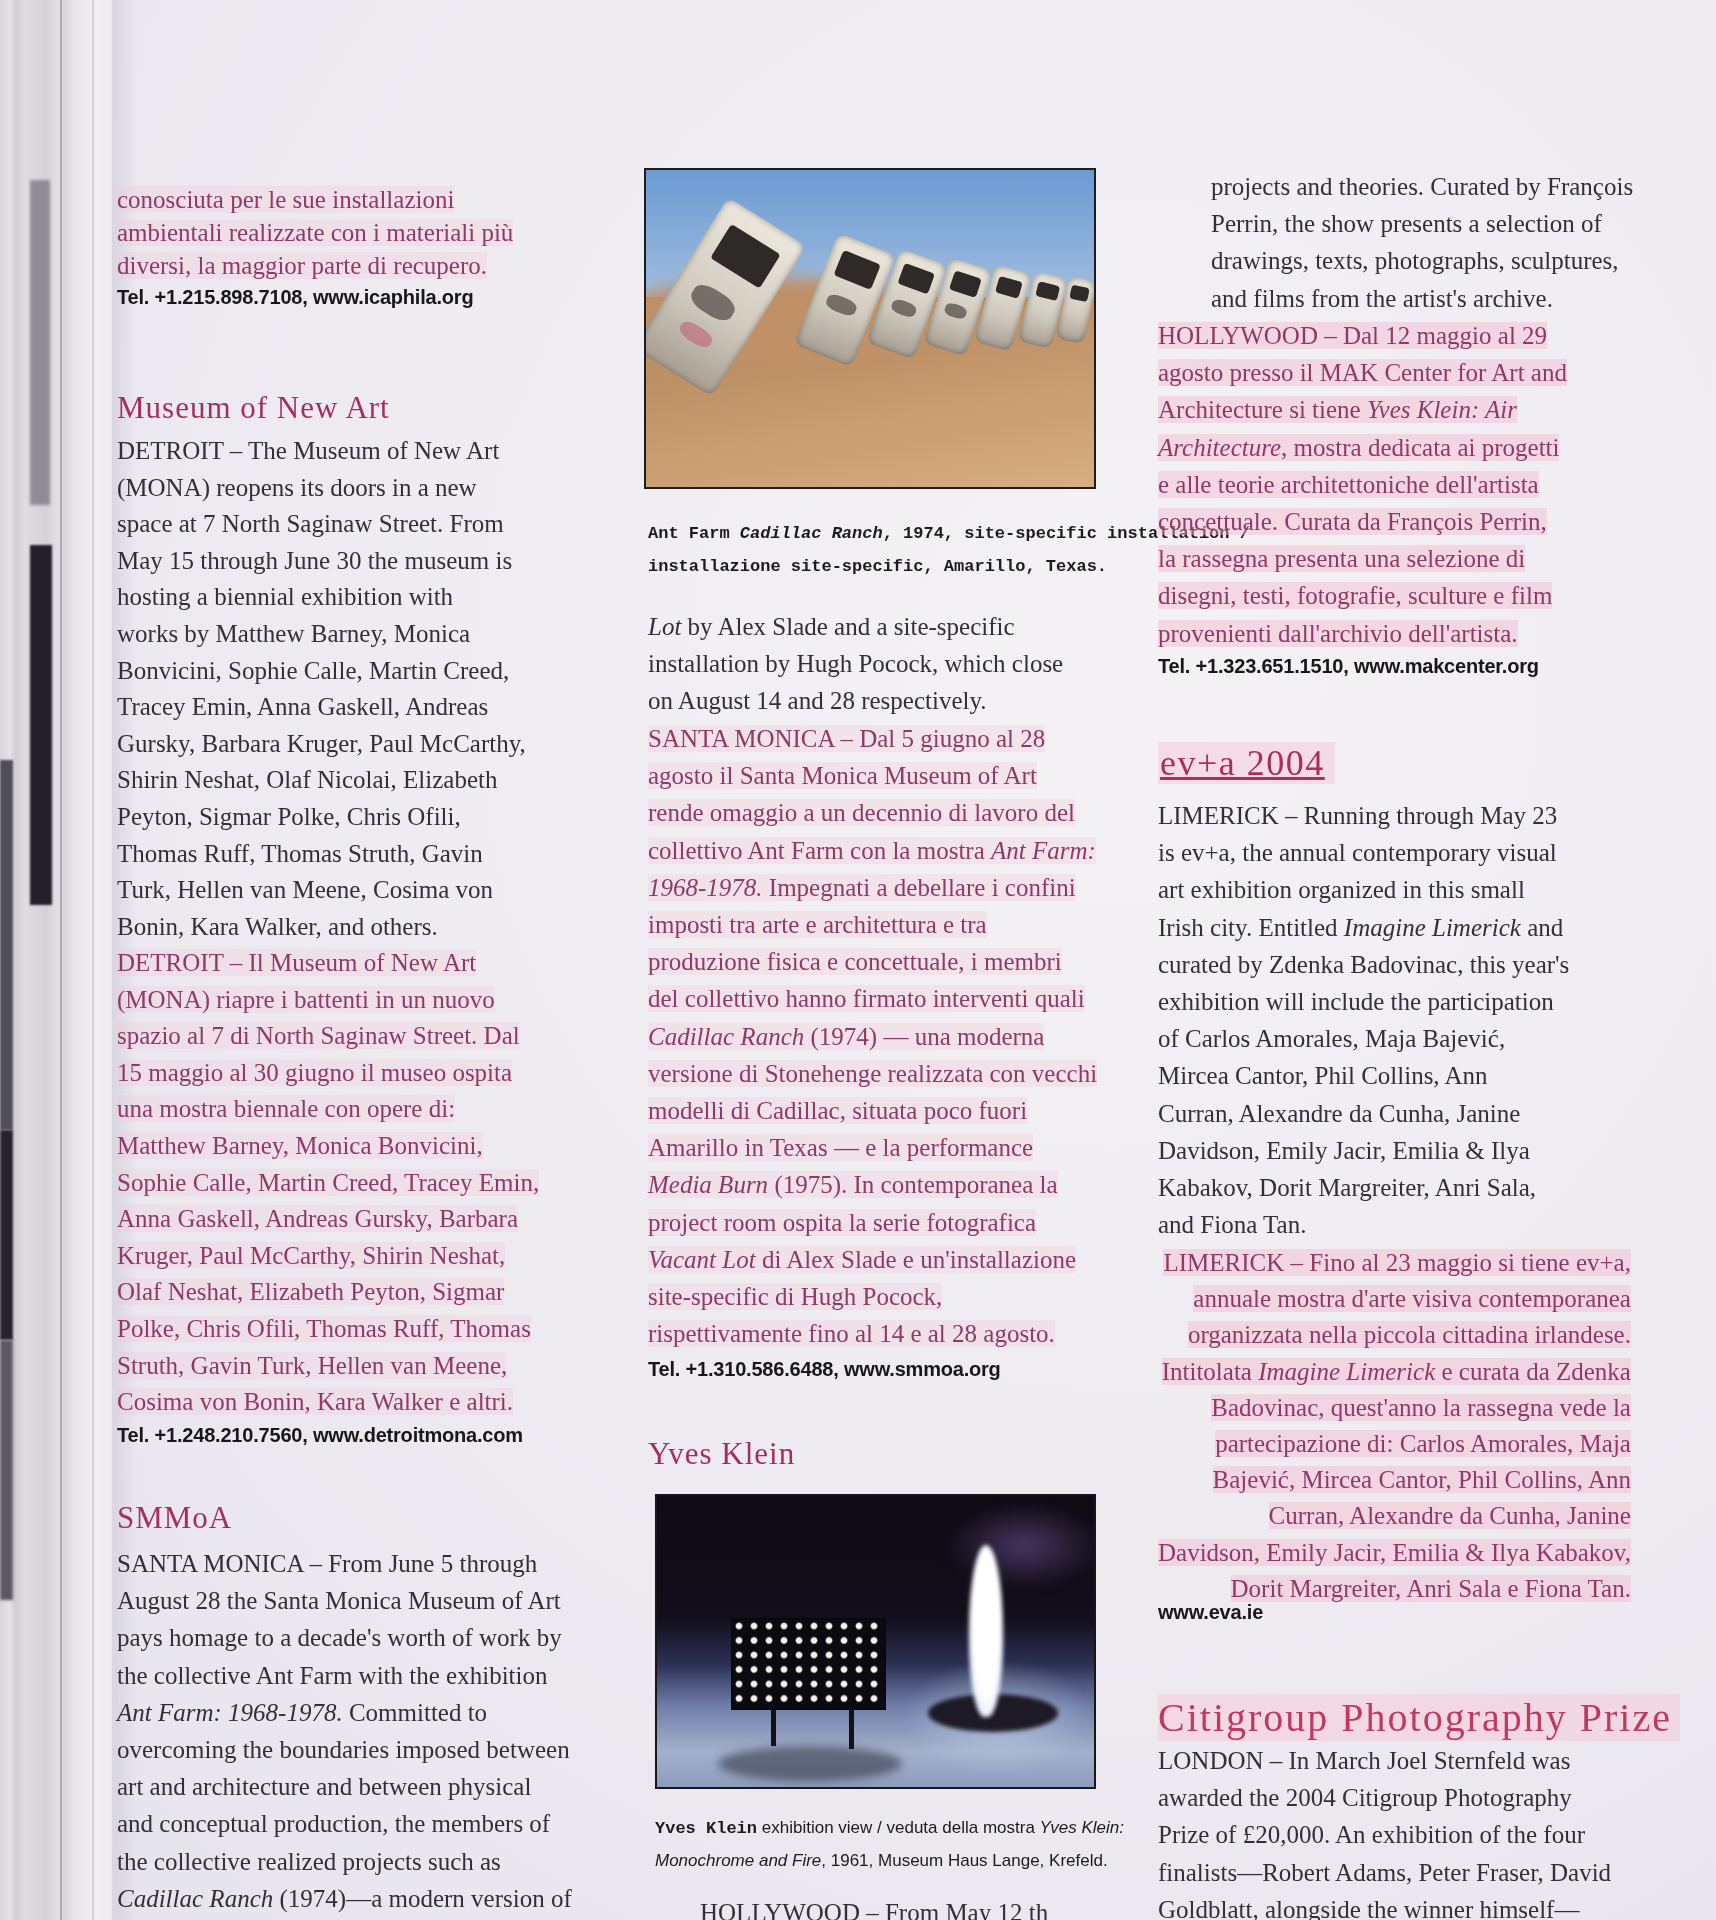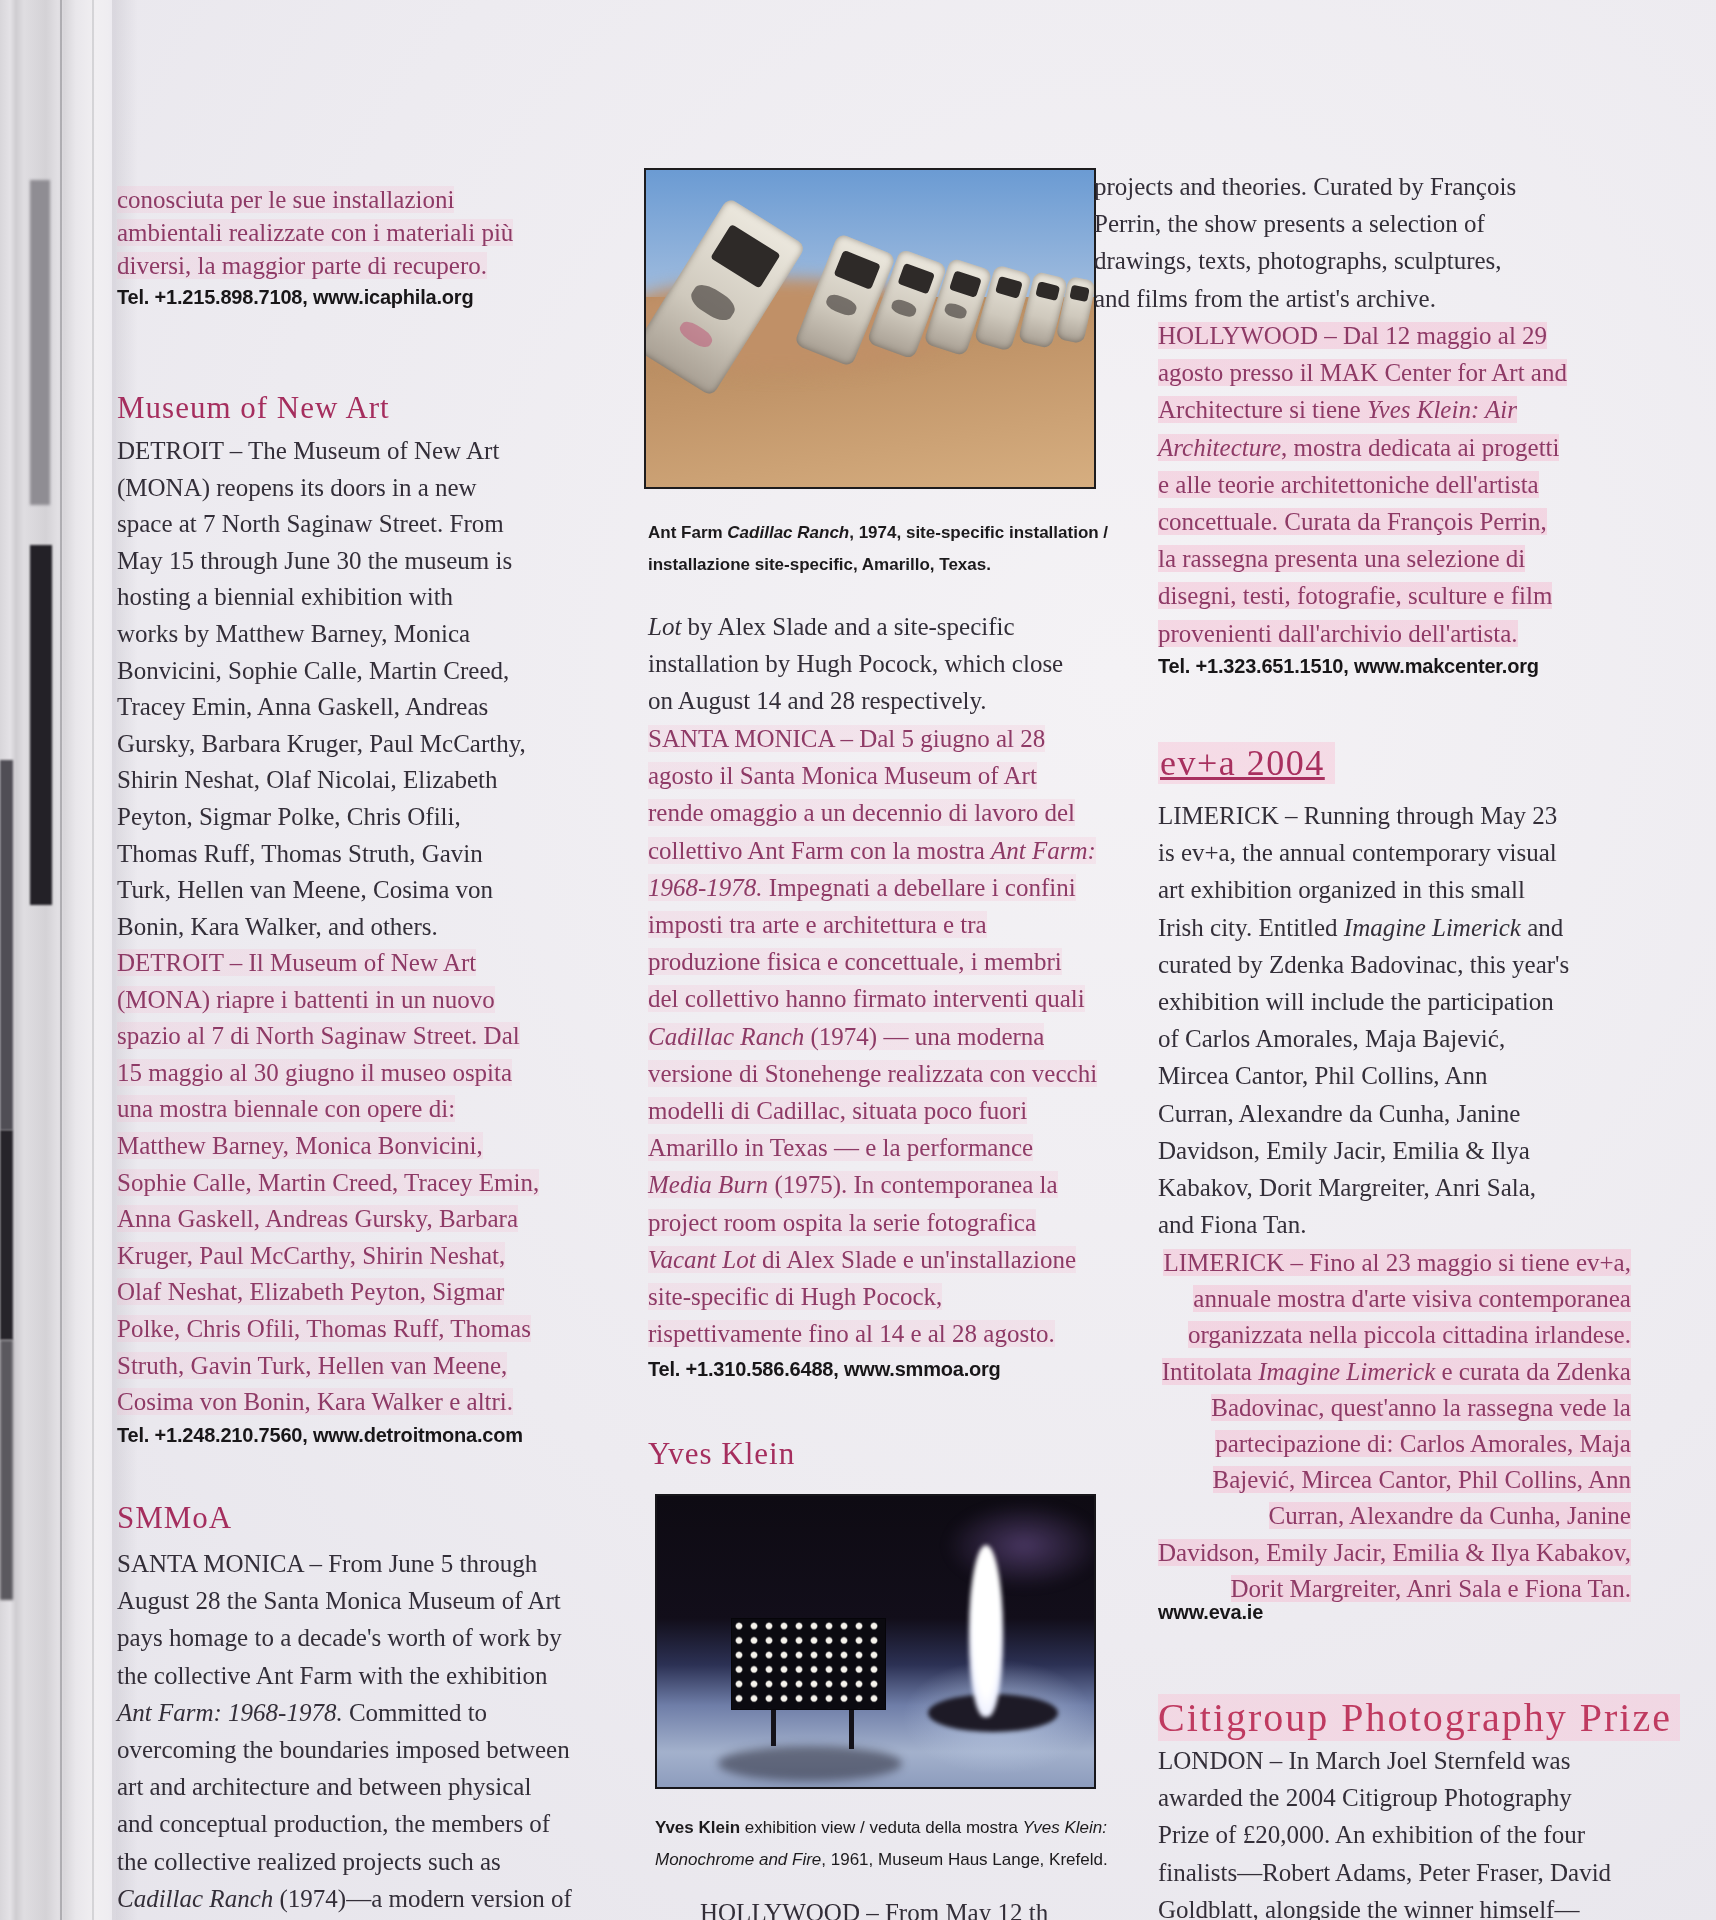--- a/index.html
+++ b/index.html
@@ -32,21 +32,21 @@
   .tx{display:inline;}
   .eng{color:#332e38;font-size:25px;}
   .mag{color:#8e3a66;font-size:25px;}
   .mag .tx{background:linear-gradient(rgba(244,186,208,.24),rgba(244,186,208,.24));}
   .mag-strong .tx{background:linear-gradient(rgba(245,184,207,.45),rgba(245,184,207,.45));}
   .lh37 .ln{line-height:37.2px;}
   .lh366 .ln{line-height:36.6px;}
   .lh362 .ln{line-height:36.2px;text-align:right;}
   .lh33 .ln{line-height:33px;}
   .i{font-style:italic;}
-  .b{font-weight:bold;}
+  .b{font-weight:bold;font-family:Liberation Mono, monospace;}
   .heading{color:#a52e5e;font-size:31px;letter-spacing:1px;white-space:nowrap;}
   .heading-lg{color:#a8305f;font-size:36px;letter-spacing:1.5px;white-space:nowrap;text-decoration:underline;}
   .heading-citi{color:#bf3a60;font-size:40px;letter-spacing:2px;white-space:nowrap;
     background:linear-gradient(rgba(247,198,216,.5),rgba(247,198,216,.5));display:inline-block;padding-right:8px;}
   .hl-head{background:linear-gradient(rgba(247,198,216,.5),rgba(247,198,216,.5));display:inline-block;padding:0 10px 0 2px;}
   .contact{font-family:"Liberation Sans",sans-serif;font-weight:bold;font-size:20px;color:#181618;white-space:nowrap;letter-spacing:-0.2px;}
   .caption{font-family:"Liberation Sans",sans-serif;font-size:17px;color:#1c1a1c;}
   .caption .ln{line-height:32px;}
 
   
@@ -216,21 +216,21 @@
   <div class="p2-base"></div>
   <div class="p2-flame"></div>
 </div>
 <div class="abs caption" style="left:655px;top:1812px;width:450px">
     <div class="ln"><span class="tx"><span class="b">Yves Klein</span><span> exhibition view / veduta della mostra </span><span class="i">Yves Klein:</span></span></div>
     <div class="ln"><span class="tx"><span class="i">Monochrome and Fire</span><span>, 1961, Museum Haus Lange, Krefeld.</span></span></div>
   </div>
 
 <div class="abs eng" style="left:700px;top:1899px;font-size:25px">HOLLYWOOD – From May 12 th</div>
 
-<div class="abs eng lh37" style="left:1094px;top:168px">
+<div class="abs eng lh37" style="left:1211px;top:168px">
     <div class="ln"><span class="tx">projects and theories. Curated by François</span></div>
     <div class="ln"><span class="tx">Perrin, the show presents a selection of</span></div>
     <div class="ln"><span class="tx">drawings, texts, photographs, sculptures,</span></div>
     <div class="ln"><span class="tx">and films from the artist's archive.</span></div>
   </div>
 <div class="abs mag mag-strong lh37" style="left:1158px;top:317px">
     <div class="ln"><span class="tx">HOLLYWOOD – Dal 12 maggio al 29</span></div>
     <div class="ln"><span class="tx">agosto presso il MAK Center for Art and</span></div>
     <div class="ln"><span class="tx"><span>Architecture si tiene </span><span class="i">Yves Klein: Air</span></span></div>
     <div class="ln"><span class="tx"><span class="i">Architecture</span><span>, mostra dedicata ai progetti</span></span></div>

